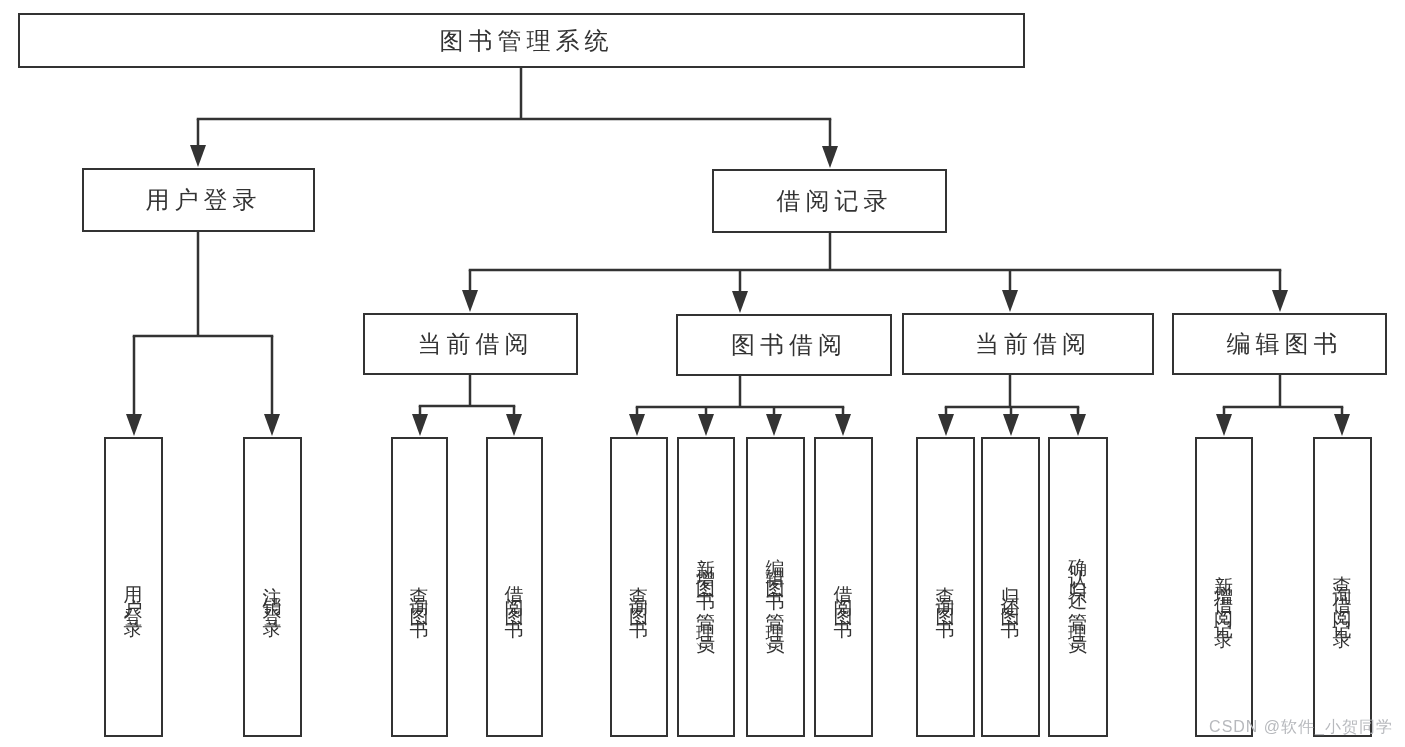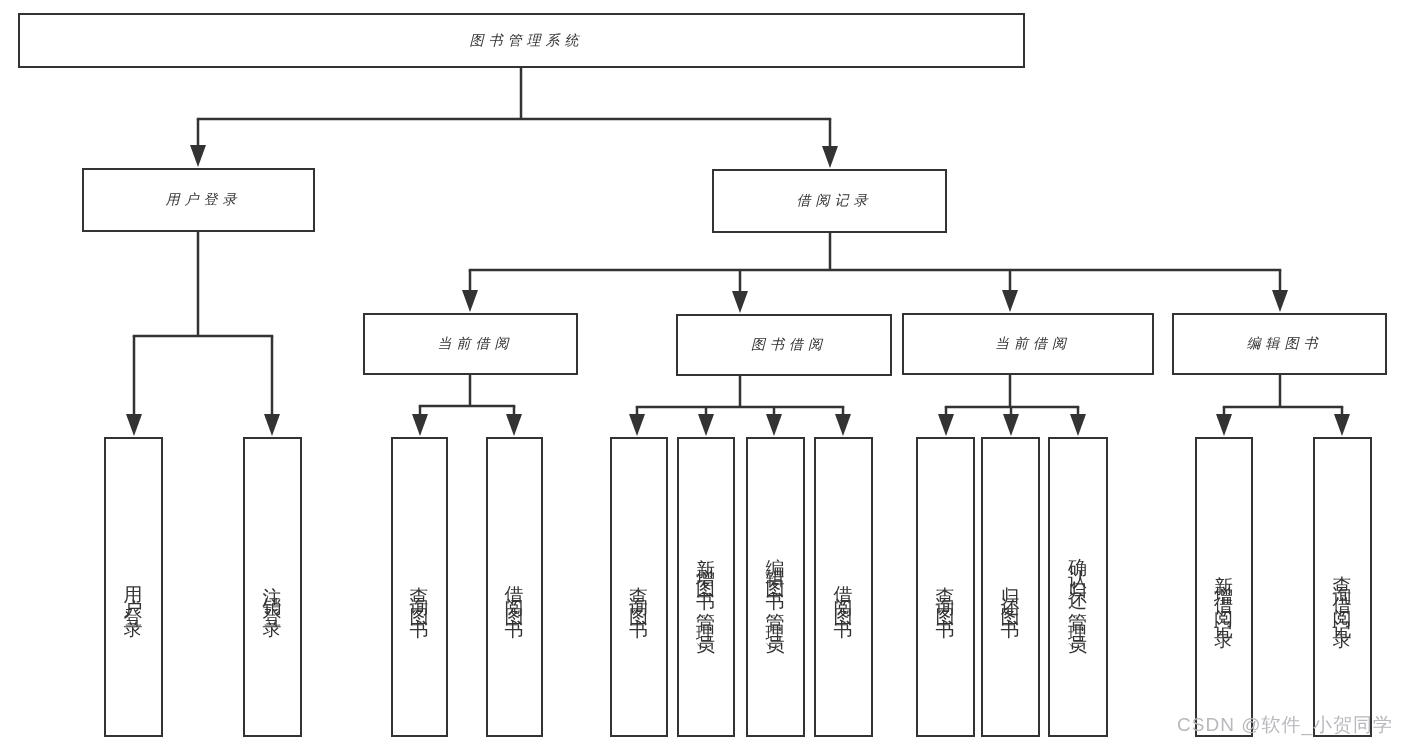--- a/index.html
+++ b/index.html
@@ -13,39 +13,38 @@
   }
   .connectors{position:absolute;left:0;top:0;width:1405px;height:747px;}
   .node{
     position:absolute;
     box-sizing:border-box;
     border:2.5px solid #333333;
     background:#ffffff;
     display:flex;align-items:center;justify-content:center;
   }
   .hbox{
-    font-size:14px;
+    font-size:24px;
     letter-spacing:5px;
     padding-left:10px;
     white-space:nowrap;
-    font-style:italic;
   }
   .vbox{
     writing-mode:vertical-rl;
     text-orientation:mixed;
     font-size:19px;
     letter-spacing:11px;
     padding-top:11px;
     line-height:1;
     top:437px;height:300px;
   }
   .watermark{
     position:absolute;
     right:12px;bottom:9px;
-    font-size:19px;
+    font-size:16px;
     letter-spacing:1px;
     color:#b7b9bd;
     white-space:nowrap;
   }
 </style>
 </head>
 <body>
 
 <div class="canvas">
 

